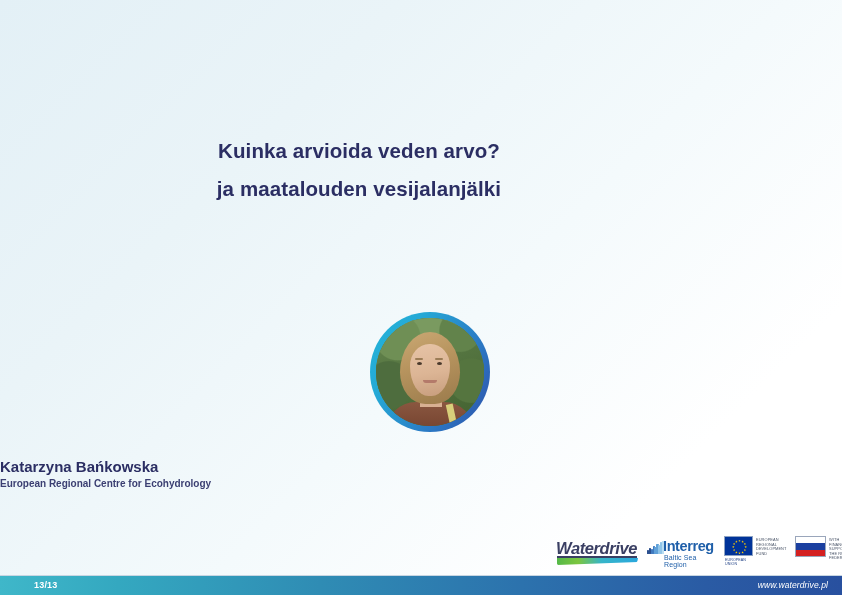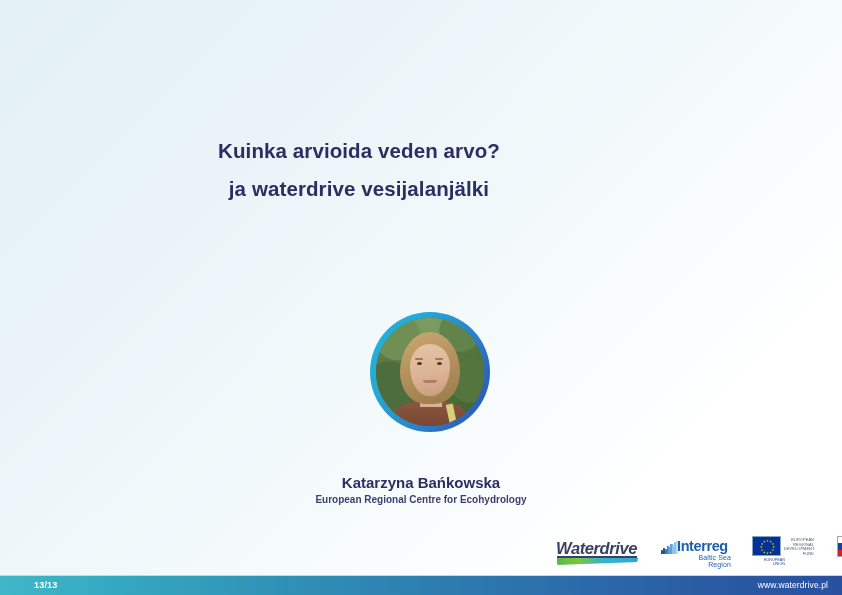--- a/index.html
+++ b/index.html
@@ -136,23 +136,21 @@
     transform: rotate(8deg);
   }
   .ph-strap.r { left: 72px; transform: rotate(-12deg); }
 
   
   #speaker-block {
     position: absolute;
     top: 457px;
     left: 0;
     width: 842px;
-    text-align: center;
     color: #353966;
-    margin-top: 16px;
   }
   #speaker-name {
     font-size: 15px;
     font-weight: bold;
     line-height: 19px;
     color: #2b2e63;
   }
   #speaker-org {
     font-size: 10px;
     font-weight: bold;
@@ -169,22 +167,21 @@
 
   
   #logo-strip {
     position: absolute;
     left: 556px;
     top: 533px;
     width: 282px;
     height: 38px;
     display: flex;
     align-items: center;
-    gap: 21px;
-    text-align: right;
+    gap: 7px;
   }
 
   
   #logo-waterdrive {
     position: relative;
     width: 84px;
     height: 32px;
     flex: 0 0 auto;
   }
   #wd-text {
@@ -347,30 +344,31 @@
     font-weight: bold;
     letter-spacing: 0.2px;
   }
   #footer-url {
     position: absolute;
     right: 14px;
     top: 4px;
     color: #ffffff;
     font-size: 8.5px;
     letter-spacing: 0.1px;
+    font-style: italic;
   }
 </style>
 </head>
 <body>
 
 <div id="slide">
 
   <div id="title-block">
     <div class="title-line">Kuinka arvioida veden arvo?</div>
-    <div class="title-line">ja waterdrive vesijalanjälki</div>
+    <div class="title-line">ja maatalouden vesijalanjälki</div>
   </div>
 
   <div id="portrait-wrap">
     <div id="portrait-photo">
       <div class="ph-foliage"></div>
       <div class="ph-shoulders"></div>
       <div class="ph-strap r"></div>
       <div class="ph-neck"></div>
       <div class="ph-hair"></div>
       <div class="ph-face"></div>

